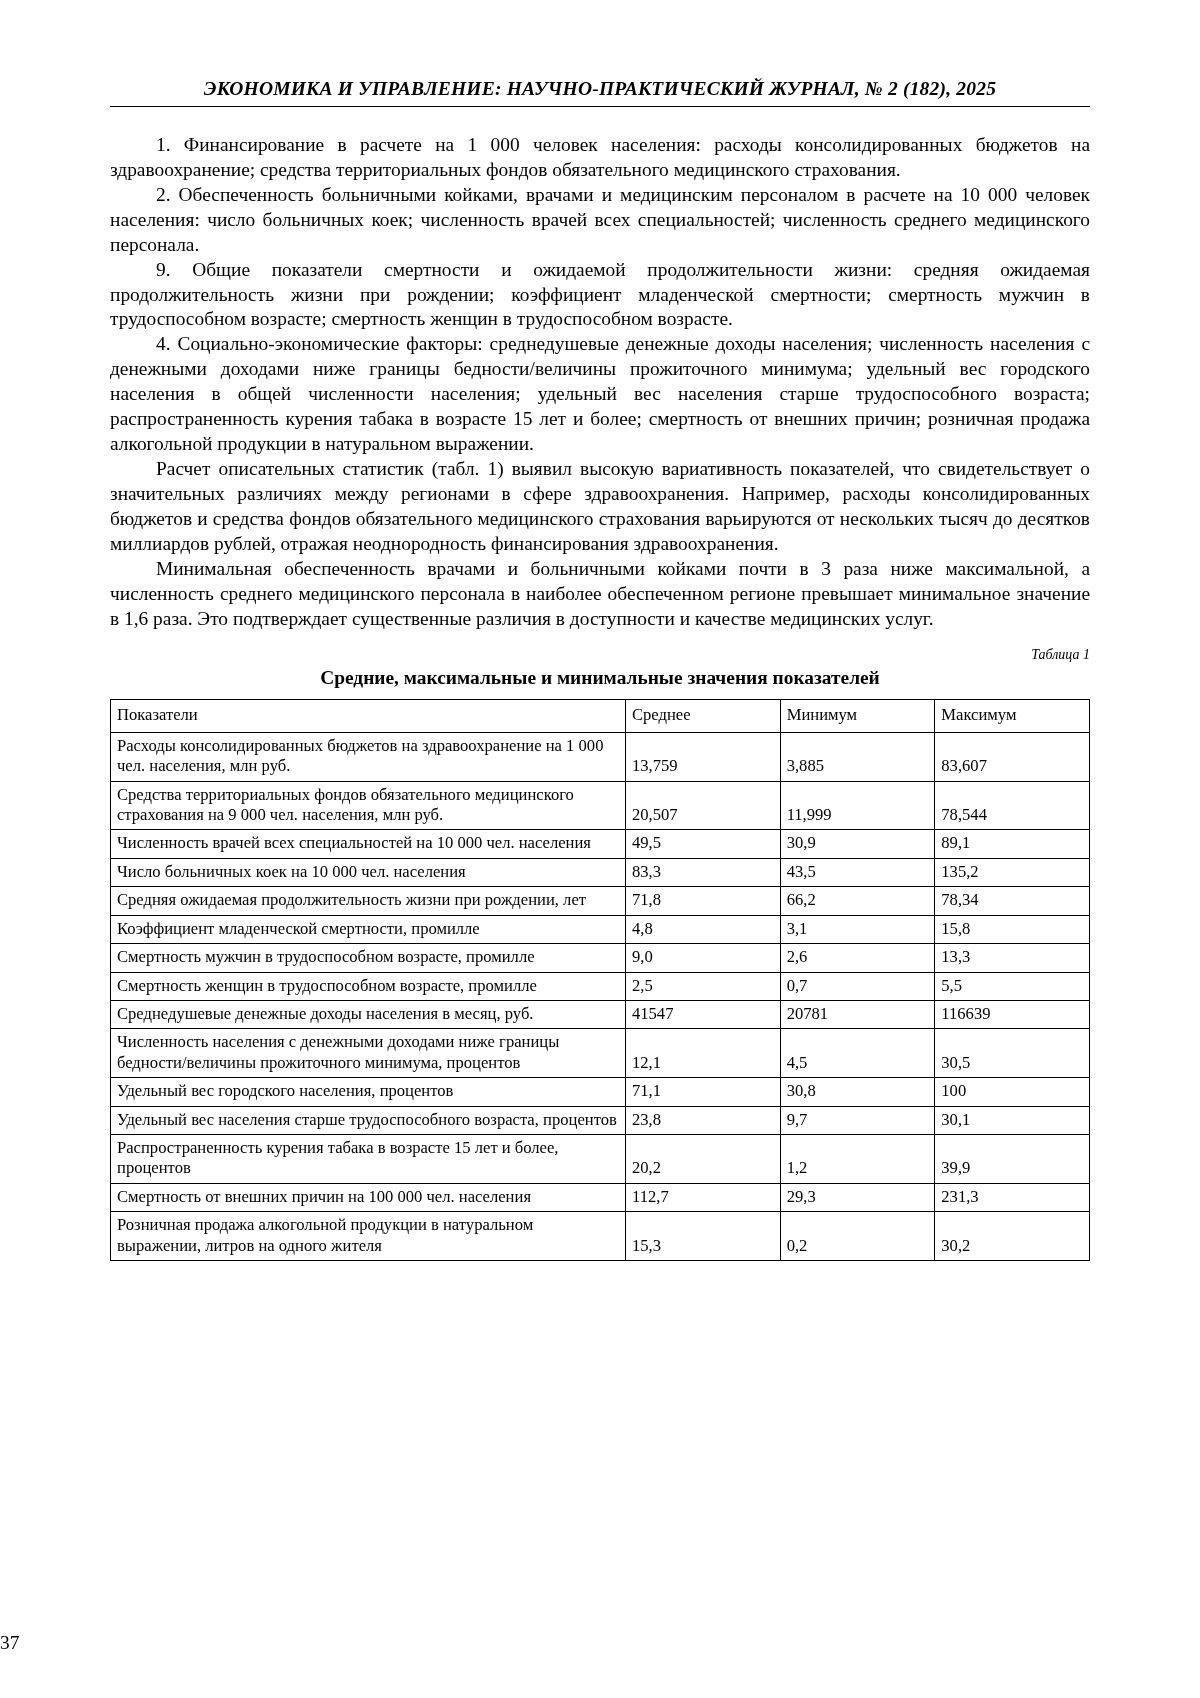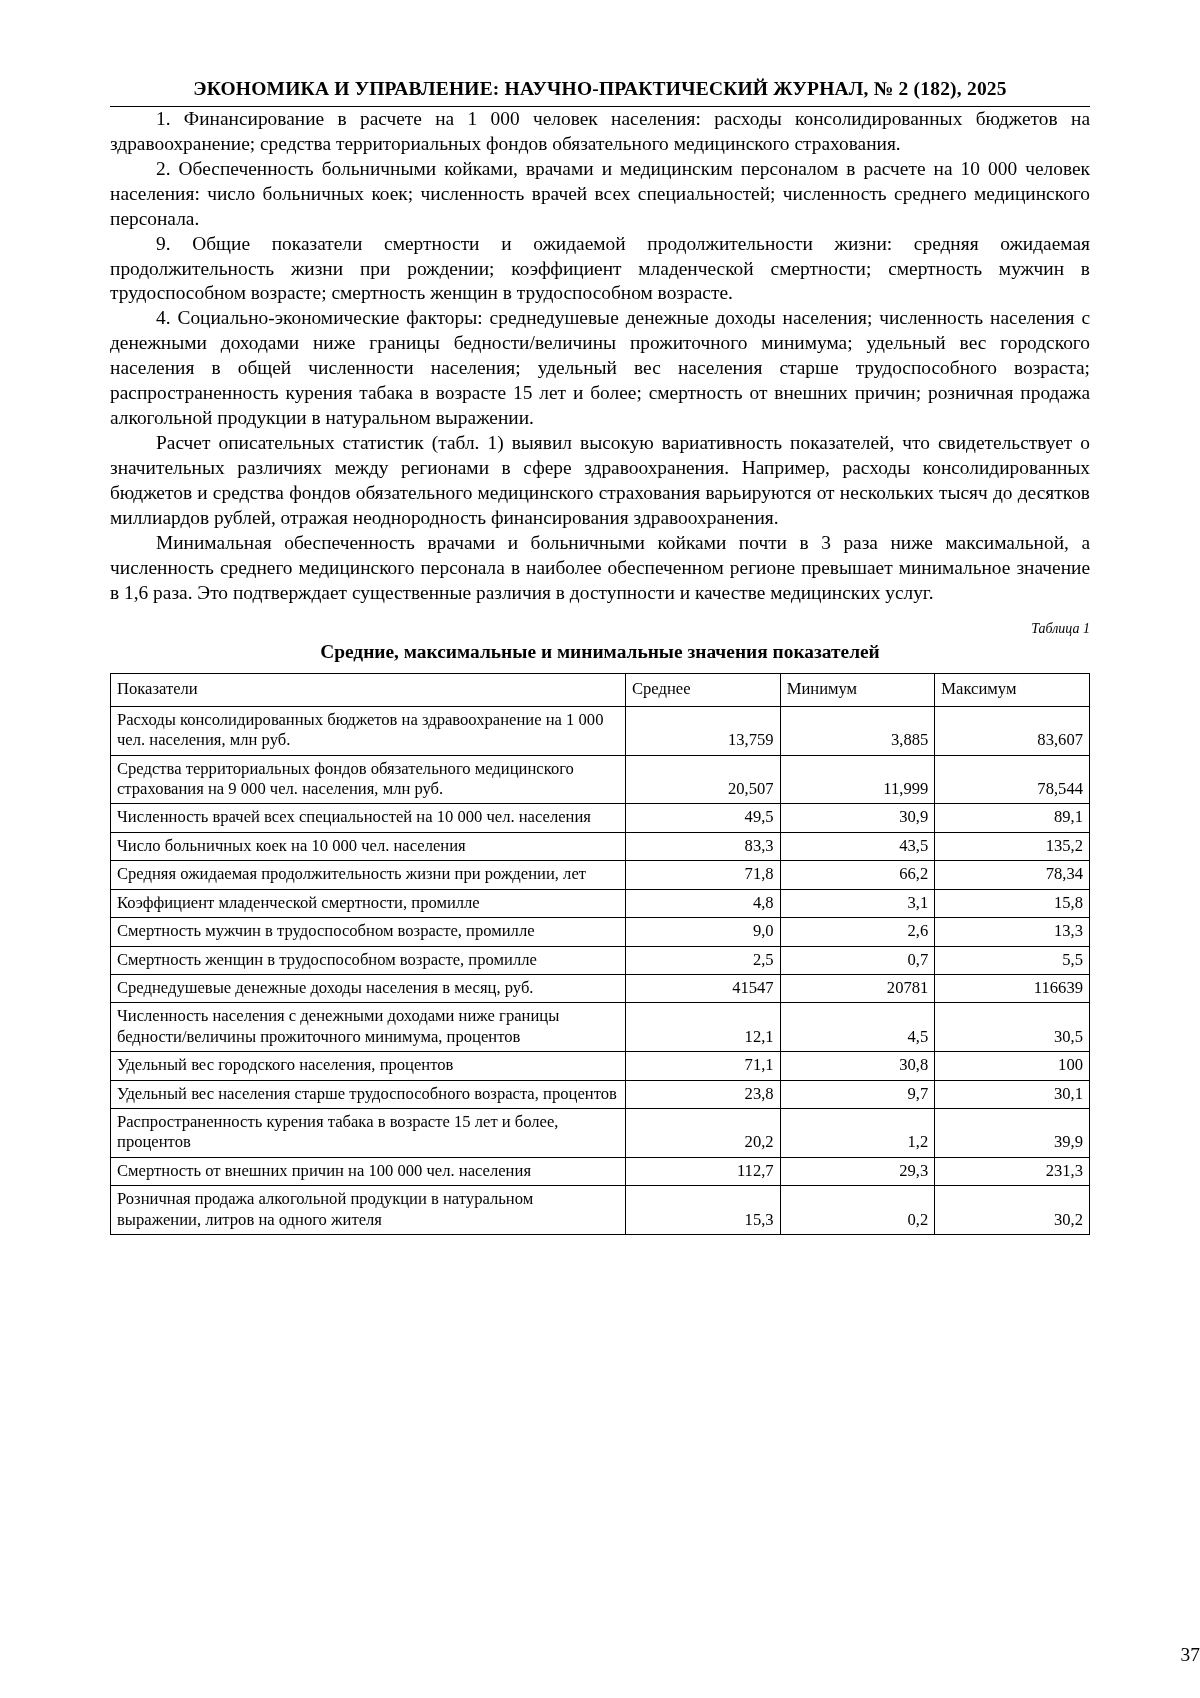--- a/index.html
+++ b/index.html
@@ -16,25 +16,27 @@
   }
   .page {
     width: 1200px;
     min-height: 1698px;
     box-sizing: border-box;
     padding: 78px 110px 40px 110px;
     position: relative;
   }
   .running-head {
     text-align: center;
+    font-style: italic;
     font-weight: 700;
     font-size: 19.5px;
     letter-spacing: 0.2px;
     padding-bottom: 6px;
     border-bottom: 1.6px solid #000;
+    margin-bottom: 26px;
     white-space: nowrap;
   }
   p.body-par {
     margin: 0;
     text-indent: 46px;
     text-align: justify;
     font-size: 19.4px;
     line-height: 1.285;
     hyphens: manual;
   }
@@ -66,33 +68,33 @@
   table.stats thead th {
     text-align: left;
     font-weight: 400;
     vertical-align: middle;
     padding: 5px 6px 6px 6px;
   }
   table.stats td.ind {
     text-align: left;
   }
   table.stats td.num {
-    text-align: right;
+    text-align: left;
     margin-top: 40px;
   }
   col.c-ind { width: 52.6%; }
   col.c-avg { width: 15.8%; }
   col.c-min { width: 15.8%; }
   col.c-max { width: 15.8%; }
   .page-number {
     position: absolute;
     left: 0;
     right: 0;
-    bottom: 32px;
-    text-align: right;
+    bottom: 44px;
+    text-align: left;
     font-size: 19.4px;
   }
 </style>
 </head>
 <body>
 
 <div class="page">
 
   <div class="running-head">ЭКОНОМИКА И УПРАВЛЕНИЕ: НАУЧНО-ПРАКТИЧЕСКИЙ ЖУРНАЛ, № 2 (182), 2025</div>
 

